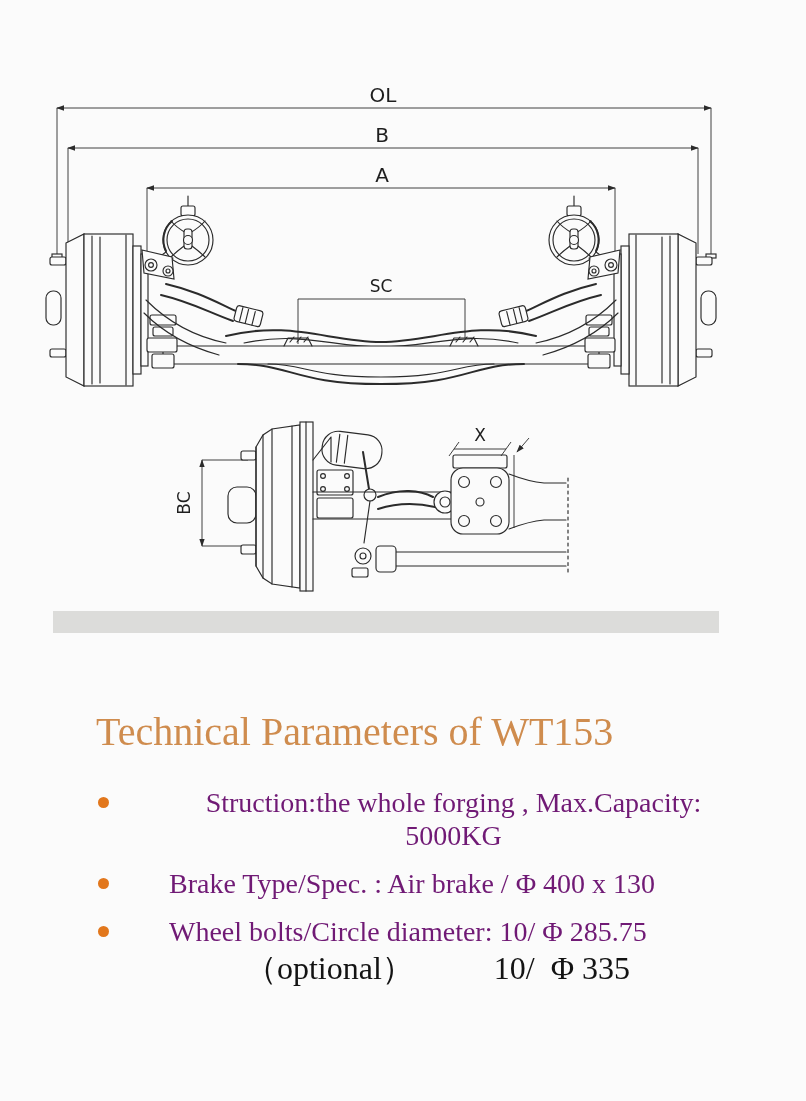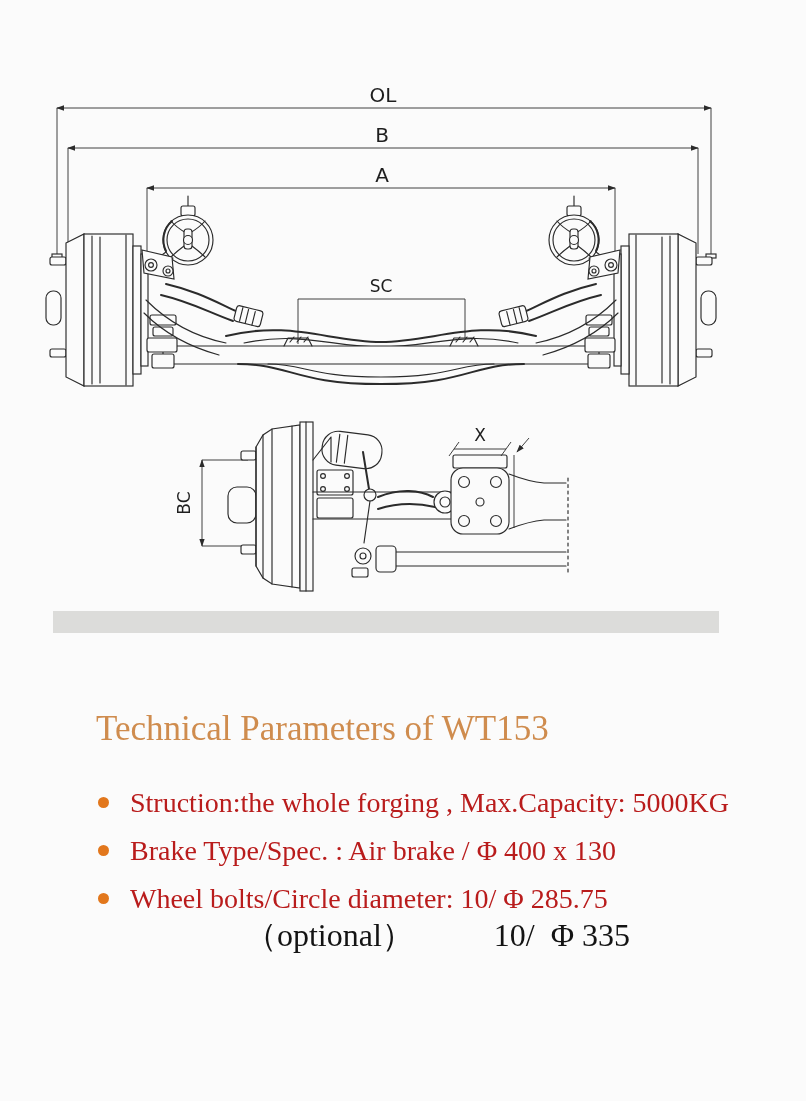--- a/index.html
+++ b/index.html
@@ -16,26 +16,26 @@
   .ln2{fill:none;stroke:#2b2b2b;stroke-width:2;stroke-linecap:round;stroke-linejoin:round;}
   .fillw{fill:#fbfbfb;stroke:#2b2b2b;stroke-width:1.15;}
   .dim{fill:none;stroke:#2b2b2b;stroke-width:0.9;}
   .dimlbl{fill:#1e1e1e;font-family:"DejaVu Sans",sans-serif;font-size:20px;text-anchor:middle;}
   .dimlbl.small{font-size:17px;}
   
   .divider{position:absolute;left:53px;top:611px;width:666px;height:22px;}
   
   .heading{
     position:absolute;left:96px;top:708px;
-    font-size:35px;font-weight:normal;margin:0;line-height:1.2;
+    font-size:40px;font-weight:normal;margin:0;line-height:1.2;
   }
   .bullets{position:absolute;left:98px;top:786px;width:640px;}
   .bullet-row{display:flex;align-items:flex-start;margin-bottom:15px;}
   .dot{flex:0 0 auto;width:11px;height:11px;border-radius:50%;margin-top:11px;margin-right:21px;}
-  .btxt{font-size:28px;color:#b91c1c;line-height:1.18;}
+  .btxt{font-size:28px;color:#701a75;line-height:1.18;margin-left:39px;}
   .btxt2{font-size:32px;color:#131313;line-height:1.18;margin:2px 0 0 39px;white-space:pre;}
 </style>
 </head>
 <body style="background: rgb(251, 251, 251);">
 
 <div class="page">
 
   <svg class="drawing" width="806" height="606" viewBox="0 0 806 606">
     <defs>
       <marker id="dimarrow" viewBox="0 0 10 10" refX="9" refY="5" markerWidth="9" markerHeight="9" orient="auto-start-reverse">

